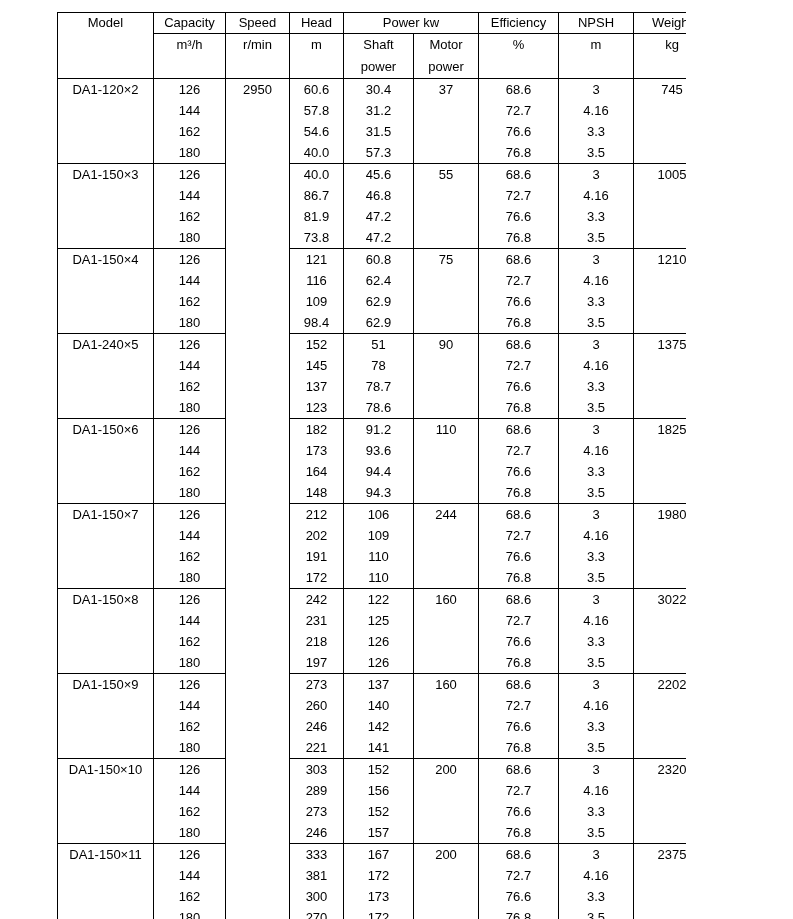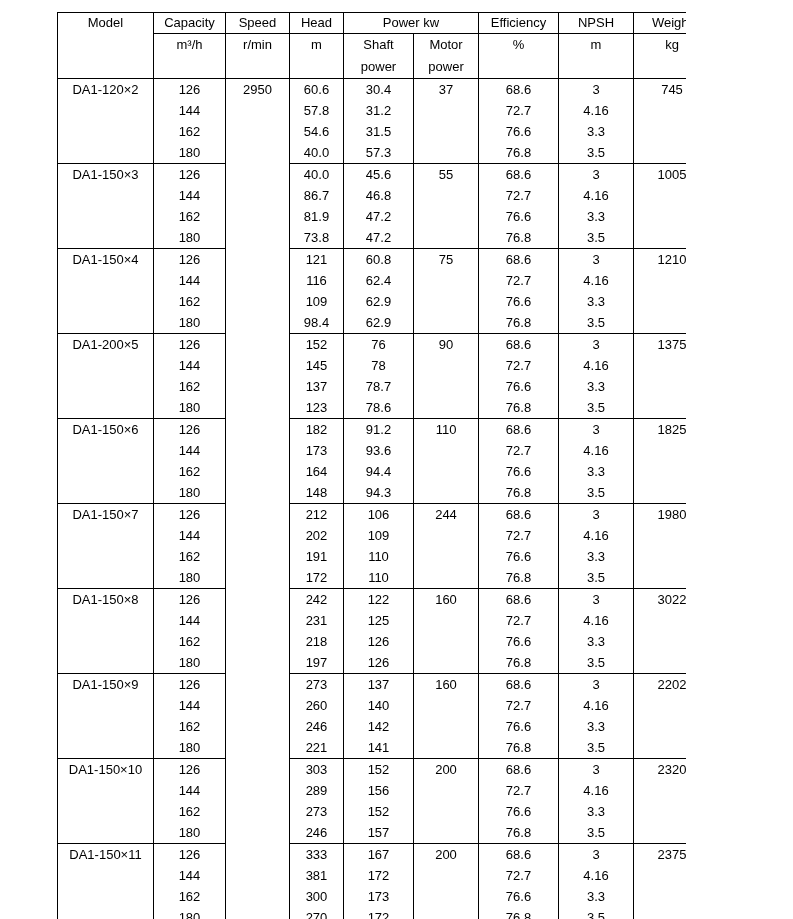--- a/index.html
+++ b/index.html
@@ -217,36 +217,36 @@
             <div class="ln">4.16</div>
             <div class="ln">3.3</div>
             <div class="ln">3.5</div>
           </td>
           <td>
             <div class="ln">1210</div>
           </td>
         </tr>
         <tr class="block">
           <td>
-            <div class="ln">DA1-200×5</div>
+            <div class="ln">DA1-240×5</div>
           </td>
           <td>
             <div class="ln">126</div>
             <div class="ln">144</div>
             <div class="ln">162</div>
             <div class="ln">180</div>
           </td>
           <td>
             <div class="ln">152</div>
             <div class="ln">145</div>
             <div class="ln">137</div>
             <div class="ln">123</div>
           </td>
           <td>
-            <div class="ln">76</div>
+            <div class="ln">51</div>
             <div class="ln">78</div>
             <div class="ln">78.7</div>
             <div class="ln">78.6</div>
           </td>
           <td>
             <div class="ln">90</div>
           </td>
           <td>
             <div class="ln">68.6</div>
             <div class="ln">72.7</div>

